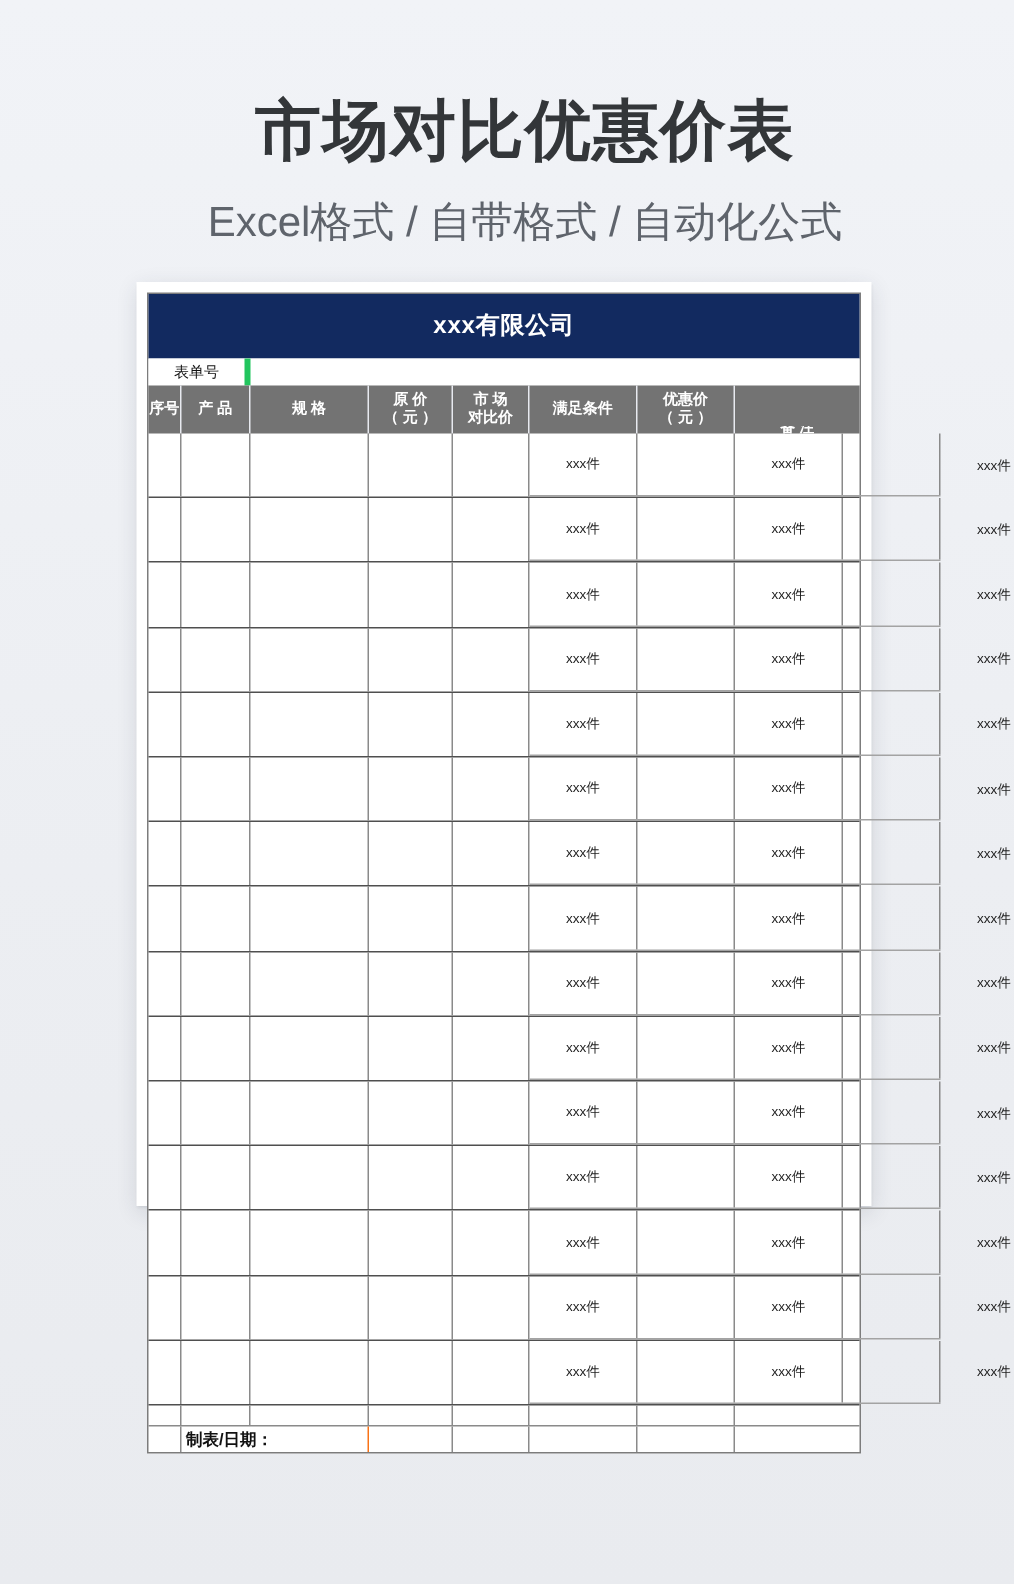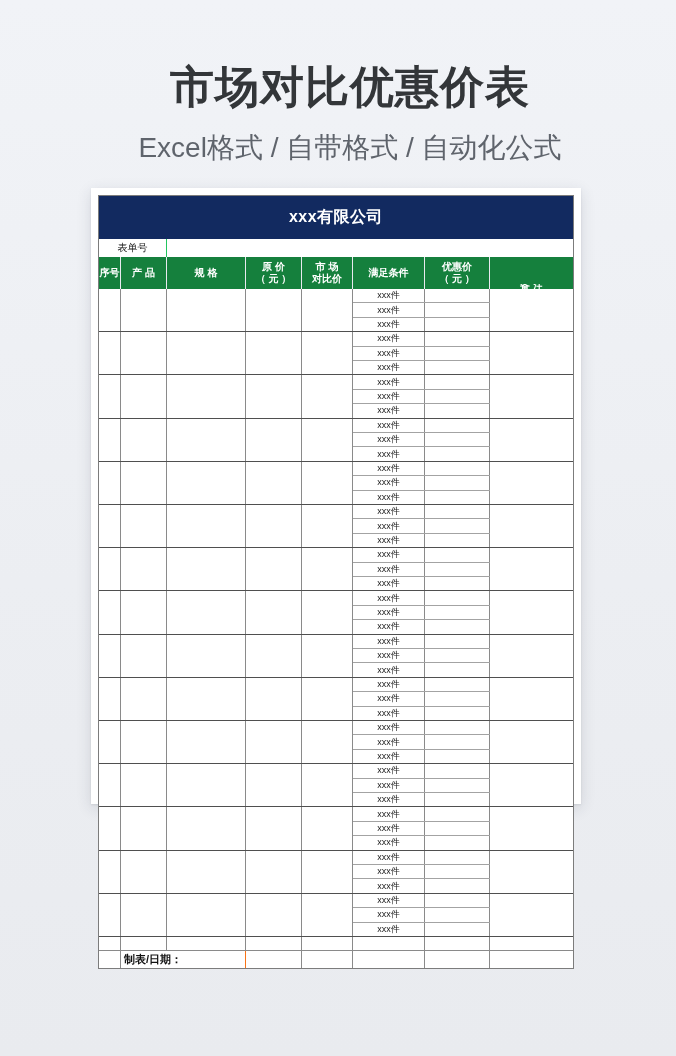--- a/index.html
+++ b/index.html
@@ -18,42 +18,42 @@
          border:1px solid #7c7c7c; background:#fff; }
 
   
   .banner { height:43px; background:#122a60; color:#fff; display:flex; flex-direction:column;
             align-items:center; justify-content:center; gap:1px; }
   .banner-title { font-size:16px; font-weight:700; letter-spacing:.5px; }
   .banner-sub   { font-size:12.5px; font-weight:700; letter-spacing:.5px; }
 
   
   .form-row { height:18px; display:flex; align-items:stretch; background:#fff; }
-  .form-label { width:68px; border-right:1px solid #22c55e; display:flex; align-items:center;
+  .form-label { width:68px; border-right:4px solid #22c55e; display:flex; align-items:center;
                 justify-content:center; font-size:10px; color:#111; }
   .form-value { flex:1; }
 
   
-  .head-row { height:32px; display:flex; background:#15803d; color:#fff; }
+  .head-row { height:32px; display:flex; background:#737373; color:#fff; }
   .hcell { display:flex; flex-direction:column; align-items:center; justify-content:center;
            font-size:10px; font-weight:700; line-height:1.25; border-right:1px solid #e8eaf0;
            text-align:center; overflow:hidden; }
   .hcell:last-child { border-right:none;margin-top:27px; }
 
   
   .w-seq{width:22px} .w-prod{width:46px} .w-spec{width:79px} .w-orig{width:56px}
   .w-mkt{width:51px} .w-cond{width:72px} .w-disc{width:65px} .w-rem{flex:1}
 
   
   .tbody { flex:1; display:flex; flex-direction:column; }
   .grp { flex:1; display:flex; border-bottom:1px solid #4f4f4f; }
   .tbody .grp:last-child { border-bottom:1px solid #4f4f4f; }
   .cell { border-right:1px solid #8a8a8a; font-size:9px; color:#1a1a1a;
           display:flex; align-items:center; justify-content:center; overflow:hidden; }
-  .subgrid { width:137px; display:flex; flex-direction:column; }
+  .subgrid { width:137px; display:flex; flex-direction:row; }
   .subrow { flex:1; display:flex; border-bottom:1px solid #a3a3a3; }
   .subrow:last-child { border-bottom:none; }
   .subrow .cell { height:100%; }
   .cell.rem { border-right:none; }
 
   
   .empty-row { height:14px; display:flex; border-bottom:1px solid #8a8a8a; }
   .empty-row .cell { font-size:8px; }
   .foot-row { height:17px; display:flex; }
   .foot-label { width:125px; border-right:1px solid #f97316; display:flex; align-items:center;

